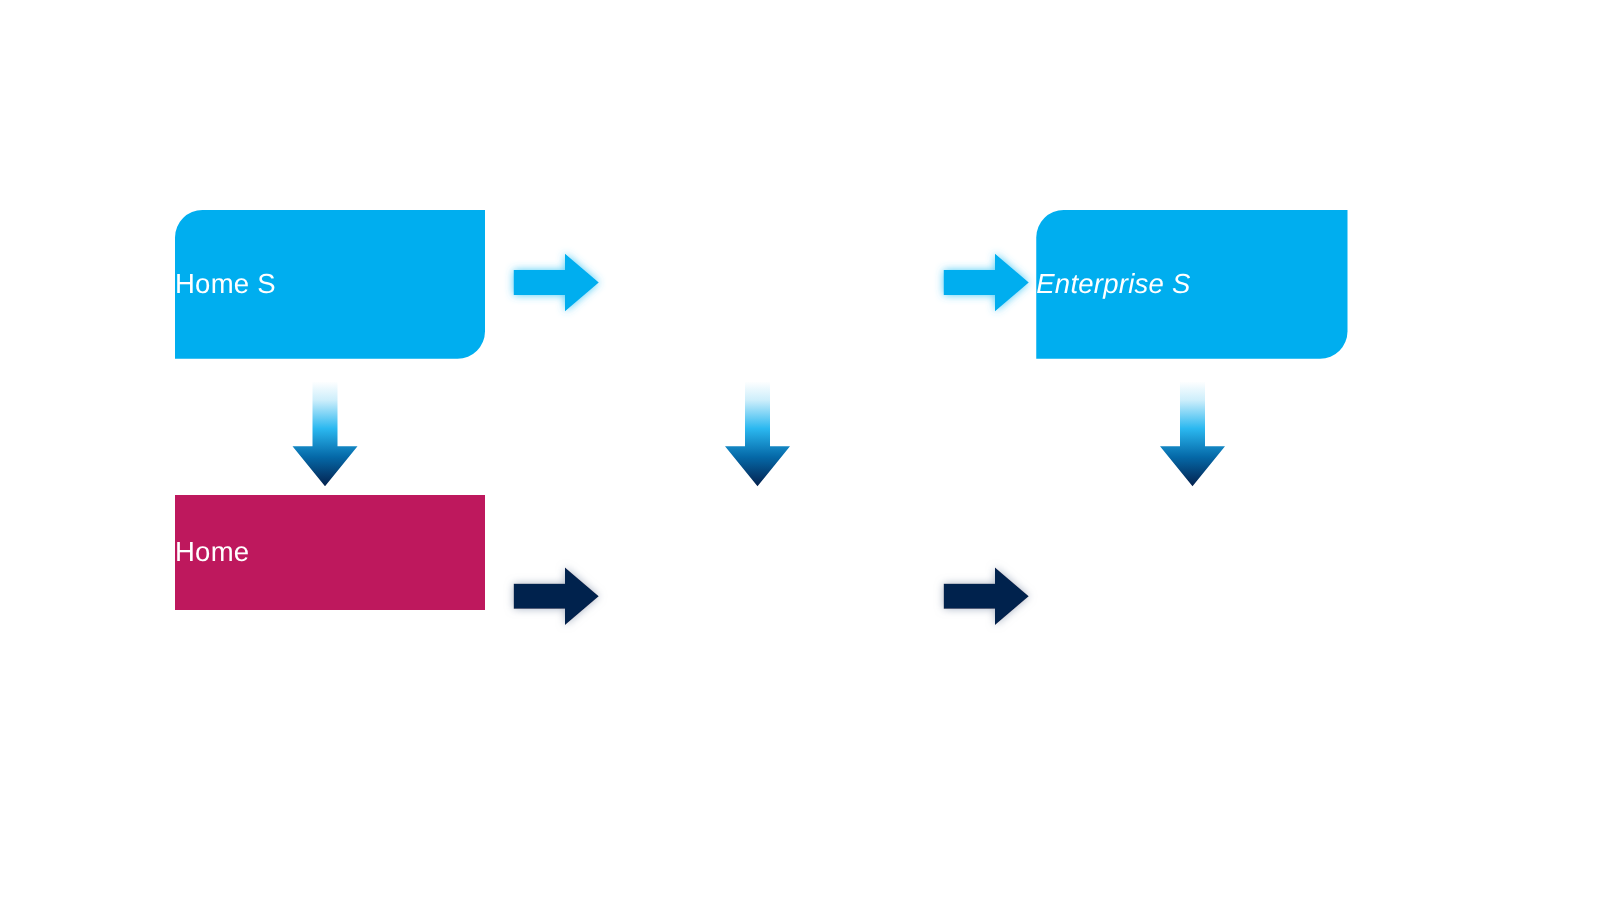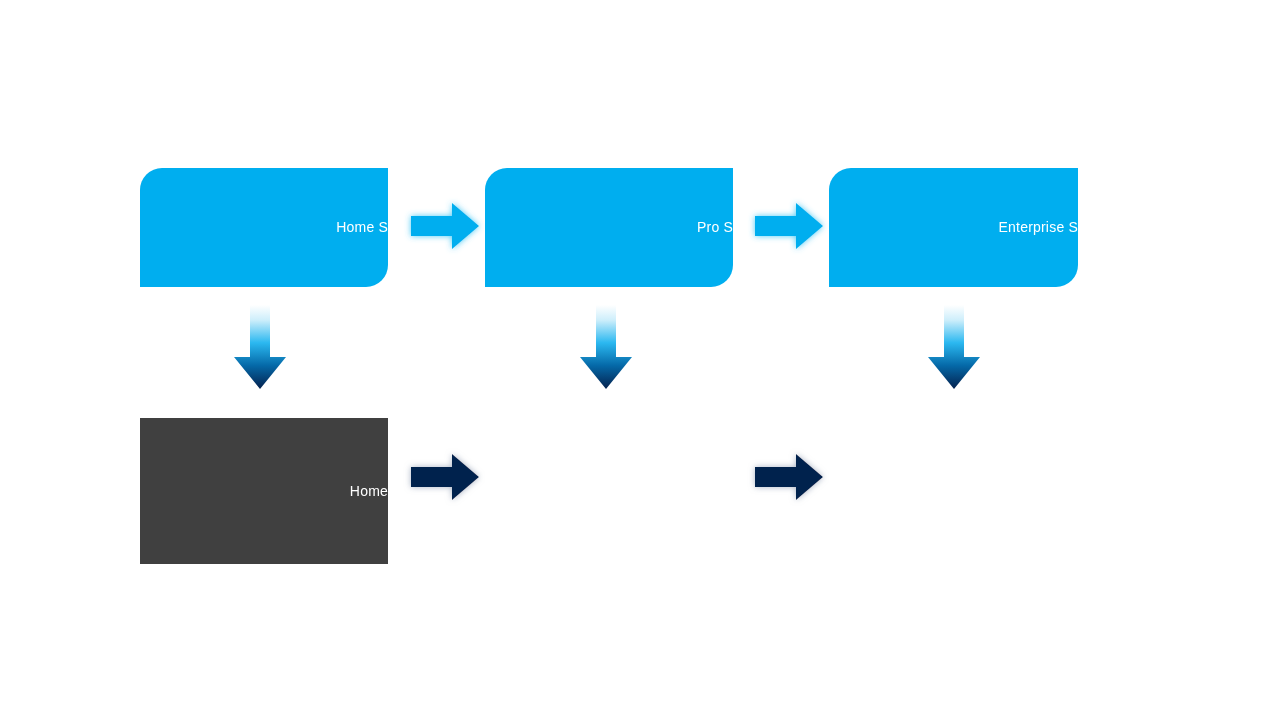--- a/index.html
+++ b/index.html
@@ -18,47 +18,47 @@
     position: relative;
     width: 1280px;
     height: 720px;
   }
 
   
   .box {
     position: absolute;
     display: flex;
     align-items: center;
-    justify-content: flex-end;
+    justify-content: flex-start;
     box-sizing: border-box;
     color: #ffffff;
-    font-size: 14px;
+    font-size: 22px;
     font-weight: 400;
     letter-spacing: 0.2px;
     line-height: 1.2;
     user-select: none;
   }
 
   .box-top {
     background: #00AEEF;
     border-radius: 22px 0 22px 0;   
     top: 168px;
     height: 119px;
   }
 
   .box-bottom {
-    background: #404040;
+    background: #be185d;
     border-radius: 0;
-    top: 418px;
-    height: 146px;
+    top: 396px;
+    height: 92px;
   }
 
   .col-1 { left: 140px; width: 248px; }
   .col-2 { left: 485px; width: 248px; }
-  .col-3 { left: 829px; width: 249px; }
+  .col-3 { left: 829px; width: 249px; font-style: italic; }
 
   .box-label {
     pointer-events: none;
   }
 
   
   .h-arrow {
     position: absolute;
     width: 72px;
     height: 54px;
@@ -95,23 +95,20 @@
 </style>
 </head>
 <body>
 
 <div id="canvas">
 
   <div class="box box-top col-1">
     <span class="box-label">Home S</span>
   </div>
 
-  <div class="box box-top col-2">
-    <span class="box-label">Pro S</span>
-  </div>
 
   <div class="box box-top col-3">
     <span class="box-label">Enterprise S</span>
   </div>
 
   <div class="h-arrow h-arrow-top h-gap-1">
     <svg viewBox="0 0 72 54" xmlns="http://www.w3.org/2000/svg">
       <defs>
         <filter id="glowCyan1" x="-50%" y="-50%" width="200%" height="200%">
           <feDropShadow dx="0" dy="0" stdDeviation="3.2" flood-color="#45C8F5" flood-opacity="0.95"></feDropShadow>

